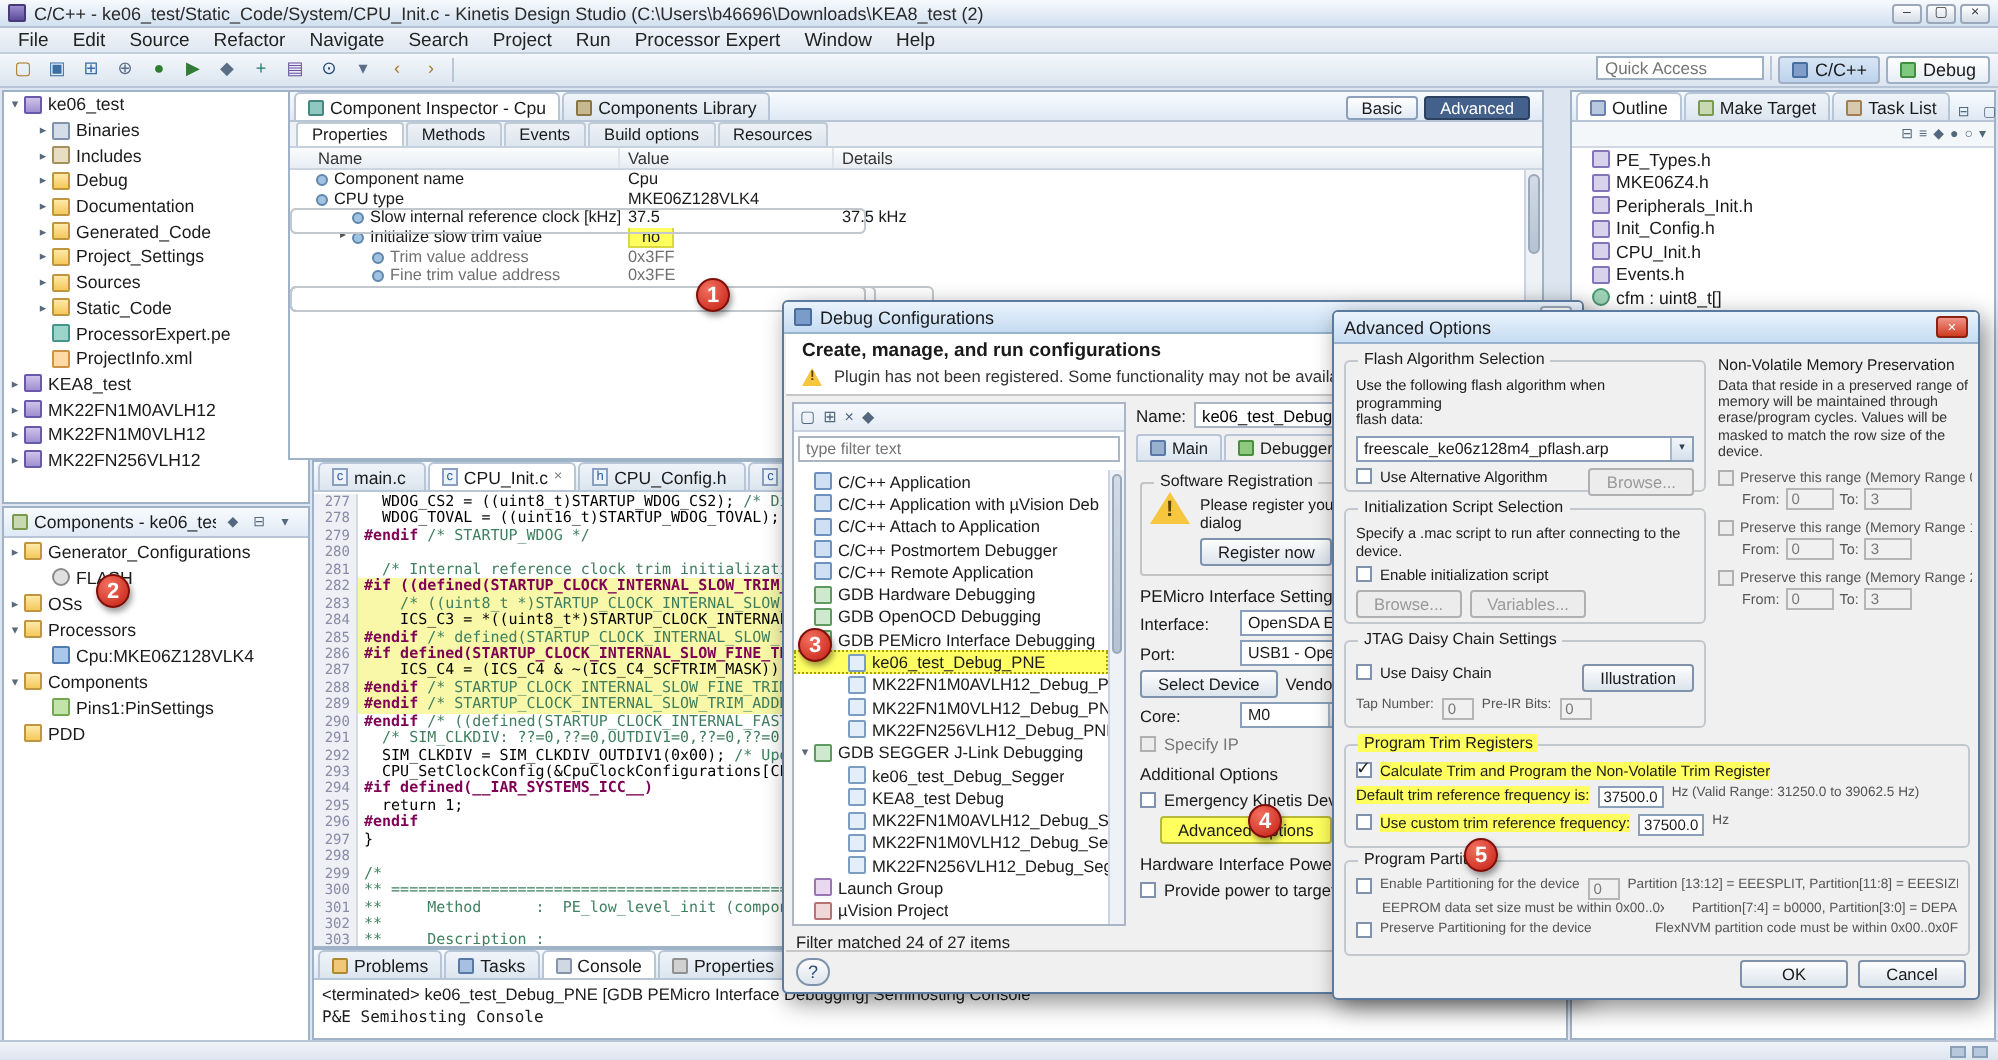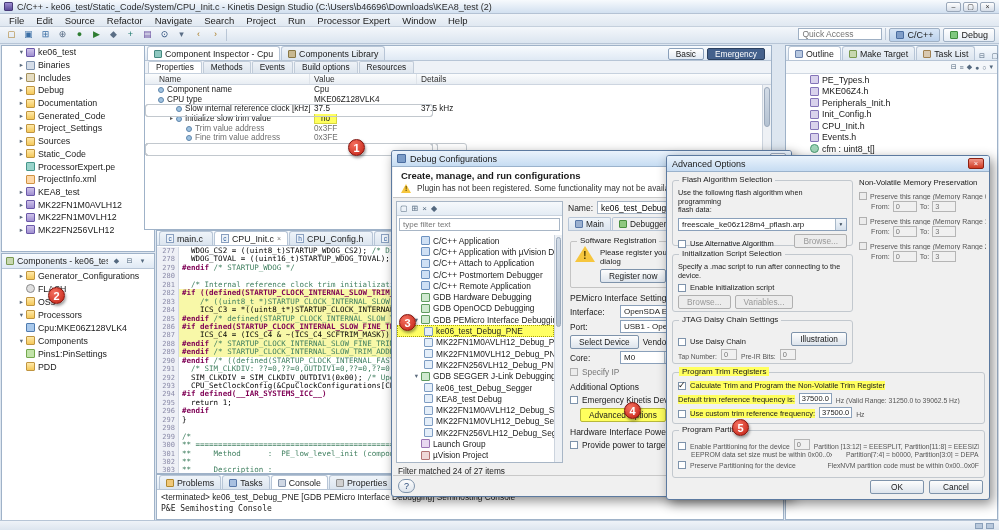--- a/index.html
+++ b/index.html
@@ -48,21 +48,21 @@
 .vi-prob{background:#f0c878;border:1px solid #b08830}
 .vi-task{background:#a8c0e0;border:1px solid #5878a8}
 .vi-prop{background:#d0d0d0;border:1px solid #909090}
 .vi-main{background:#9ab0d0;border:1px solid #5878a8}
 .vi-bug{background:#8fc87f;border:1px solid #4a8f3f}
 .vi-start{background:#d0b89a;border:1px solid #a08050}
 .vi-src{background:#b0a0d0;border:1px solid #7860a8}
 
 
 .tree{overflow:hidden}
-.trow{display:flex;align-items:center;white-space:nowrap;overflow:hidden;padding-left:15px}
+.trow{display:flex;align-items:center;white-space:nowrap;overflow:hidden;padding-left:1px}
 .trow .arr{width:9px;flex:none;font-size:6.5px;color:#5a6a7c;text-align:center}
 .trow .tic{width:9px;height:9px;border-radius:1px;margin-right:3px;flex:none;background:#d8d8d8;border:1px solid #999}
 .trow .tlb{overflow:hidden}
 .trow.lvl1{padding-left:15px}
 .trow.sel{background:#ffff63;outline:1px dotted #a8a000;outline-offset:-1px}
 .ic-proj .tic{background:linear-gradient(#cfc3ea,#9f8fd0);border-color:#6a58a8}
 .ic-bin .tic{background:#d5dde8;border-color:#7e92ad}
 .ic-inc .tic{background:#e6ddc2;border-color:#a3905c}
 .ic-folder .tic{background:linear-gradient(#ffe9a8,#f4c85a);border-color:#c09540}
 .ic-pe .tic{background:#9ad4cb;border-color:#45968a}
@@ -211,21 +211,21 @@
 
 #advdlg{left:666px;top:155px;width:324px;height:345px;z-index:20}
 .grp{position:absolute;border:1px solid #c2c8ce;border-radius:3px;padding:8px 5px 3px 5px}
 .gt{position:absolute;top:-6px;left:6px;background:#f0f0f0;padding:0 3px;font-size:8px;white-space:nowrap}
 #g-flash{left:5px;top:24px;width:181px;height:66px}
 #g-script{left:5px;top:98px;width:181px;height:58px}
 #g-jtag{left:5px;top:164px;width:181px;height:44px}
 #g-trim{left:5px;top:216px;width:313px;height:52px}
 #g-part{left:5px;top:274px;width:313px;height:48px}
 .smalltxt{font-size:7.3px;color:#222;line-height:8.5px}
-.grow{display:flex;align-items:flex-end;gap:4px;margin-top:3px;white-space:nowrap;overflow:hidden}
+.grow{display:flex;align-items:flex-start;gap:4px;margin-top:3px;white-space:nowrap;overflow:hidden}
 .nvmcol{position:absolute;left:192px;top:22px;width:127px;height:190px}
 .nvmttl{font-size:7.8px;margin-bottom:2px}
 .nvmbody{font-size:7.1px;color:#333;line-height:8.2px}
 .nvm-range{margin-top:5px}
 .nr1{display:flex;align-items:center;gap:3px;white-space:nowrap;overflow:hidden}
 .nrl{font-size:7px;color:#555}
 .nr2{display:flex;align-items:center;gap:3px;font-size:7.2px;color:#555;padding-left:12px;margin-top:1px}
 .tin{display:inline-block;height:11px;line-height:10px;border:1px solid #8aa0ba;background:#fff;font-size:7.5px;padding:0 2px;min-width:24px}
 .tin.dis{background:#f0f0f0;color:#777;border-color:#b5b5b5}
 .tin.w16{min-width:16px}
@@ -471,21 +471,21 @@
         <span class="vicon vi-insp"></span>
         <span>Component Inspector - Cpu</span>
       </span>
       <span class="ptab">
         <span class="vicon vi-lib"></span>
         <span>Components Library</span>
       </span>
       <span class="viewmode">
 
       <span class="vm">Basic</span>
-          <span class="vm active">Emergency</span>
+          <span class="vm active">Advanced</span>
         </span>
     </div>
     <div class="subtabs">
 
     <span class="stab active">Properties</span>
         <span class="stab">Methods</span>
         <span class="stab">Events</span>
         <span class="stab">Build options</span>
         <span class="stab">Resources</span>
       </div>
@@ -1248,20 +1248,21 @@
       <div class="grow">
         <span class="t68">Tap Number:</span>
         <span class="tin dis w16">0</span>
         <span class="t68">Pre-IR Bits:</span>
         <span class="tin dis w16">0</span>
       </div>
     </div>
 
     <div class="nvmcol">
       <div class="nvmttl">Non-Volatile Memory Preservation</div>
+      <div class="nvmbody">Data that reside in a preserved range of memory will be maintained through erase/program cycles. Values will be masked to match the row size of the device.</div>
       <div>
 
           <div class="nvm-range">
             <div class="nr1">
               <span class="cb dis"></span>
               <span class="nrl">Preserve this range (Memory Range 0)</span>
             </div>
             <div class="nr2">
               <span>From:</span>
               <span class="tin dis">0</span>

